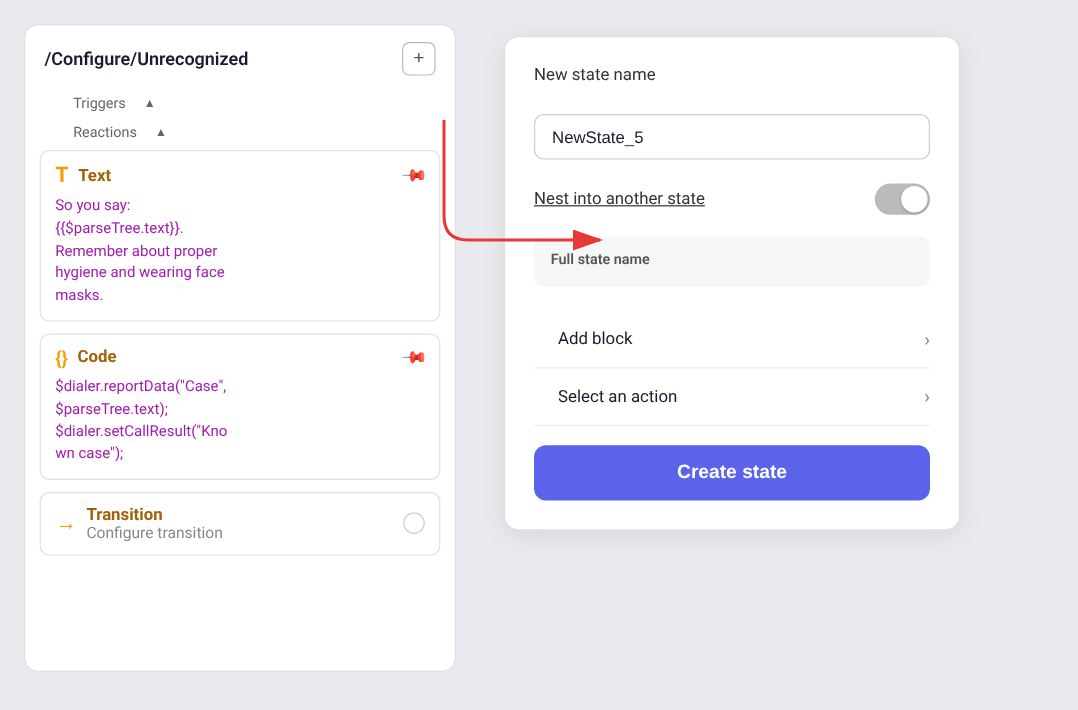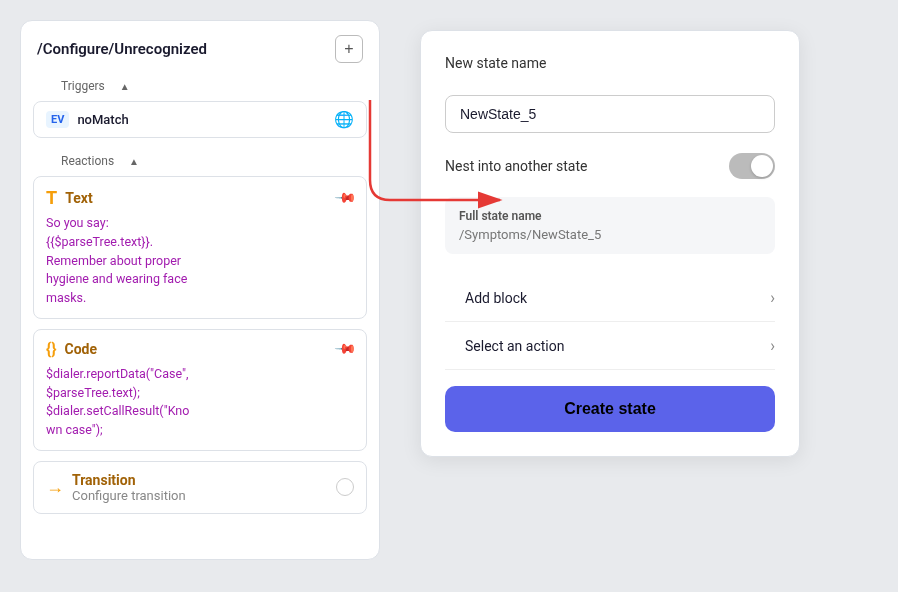--- a/index.html
+++ b/index.html
@@ -215,20 +215,21 @@
     }
     .nest-row {
       display: flex;
       align-items: center;
       justify-content: space-between;
       margin-bottom: 18px;
     }
     .nest-label {
       font-size: 14px;
       color: #333;
+      text-decoration: underline;
     }
     
     .toggle {
       width: 46px;
       height: 26px;
       background: #bbb;
       border-radius: 13px;
       position: relative;
       cursor: pointer;
     }
@@ -274,21 +275,21 @@
       color: #1a1a2e;
       margin-left: 20px;
     }
     .chevron-right {
       font-size: 16px;
       color: #888;
     }
     .create-btn {
       width: 100%;
       background: #5b63ea;
-      color: #000000;
+      color: #ffffff;
       border: none;
       border-radius: 10px;
       padding: 14px;
       font-size: 16px;
       font-weight: 600;
       cursor: pointer;
       margin-top: 16px;
     }
   </style>
 </head>
@@ -300,27 +301,20 @@
     <div class="panel-header">
       <span class="panel-title">/Configure/Unrecognized</span>
       <button class="add-btn">+</button>
     </div>
 
     <div class="section-label">
       <span>Triggers</span>
       <span class="arrow">▲</span>
     </div>
 
-    <div class="trigger-item">
-      <div class="trigger-left">
-        <span class="ev-badge">EV</span>
-        <span class="trigger-name">noMatch</span>
-      </div>
-      <span class="globe-icon">🌐</span>
-    </div>
 
     <div class="section-label">
       <span>Reactions</span>
       <span class="arrow">▲</span>
     </div>
 
     <div class="reaction-card">
       <div class="card-header">
         <div class="card-title-row">
           <span class="card-icon-text">T</span>
@@ -380,21 +374,20 @@
 
     <div class="nest-row">
       <span class="nest-label">Nest into another state</span>
       <div class="toggle">
         <div class="toggle-knob"></div>
       </div>
     </div>
 
     <div class="full-state-box">
       <div class="full-state-label">Full state name</div>
-      <div class="full-state-value">/Symptoms/NewState_5</div>
     </div>
 
     <div class="action-row">
       <span class="action-text">Add block</span>
       <span class="chevron-right">›</span>
     </div>
     <div class="action-row">
       <span class="action-text">Select an action</span>
       <span class="chevron-right">›</span>
     </div>

